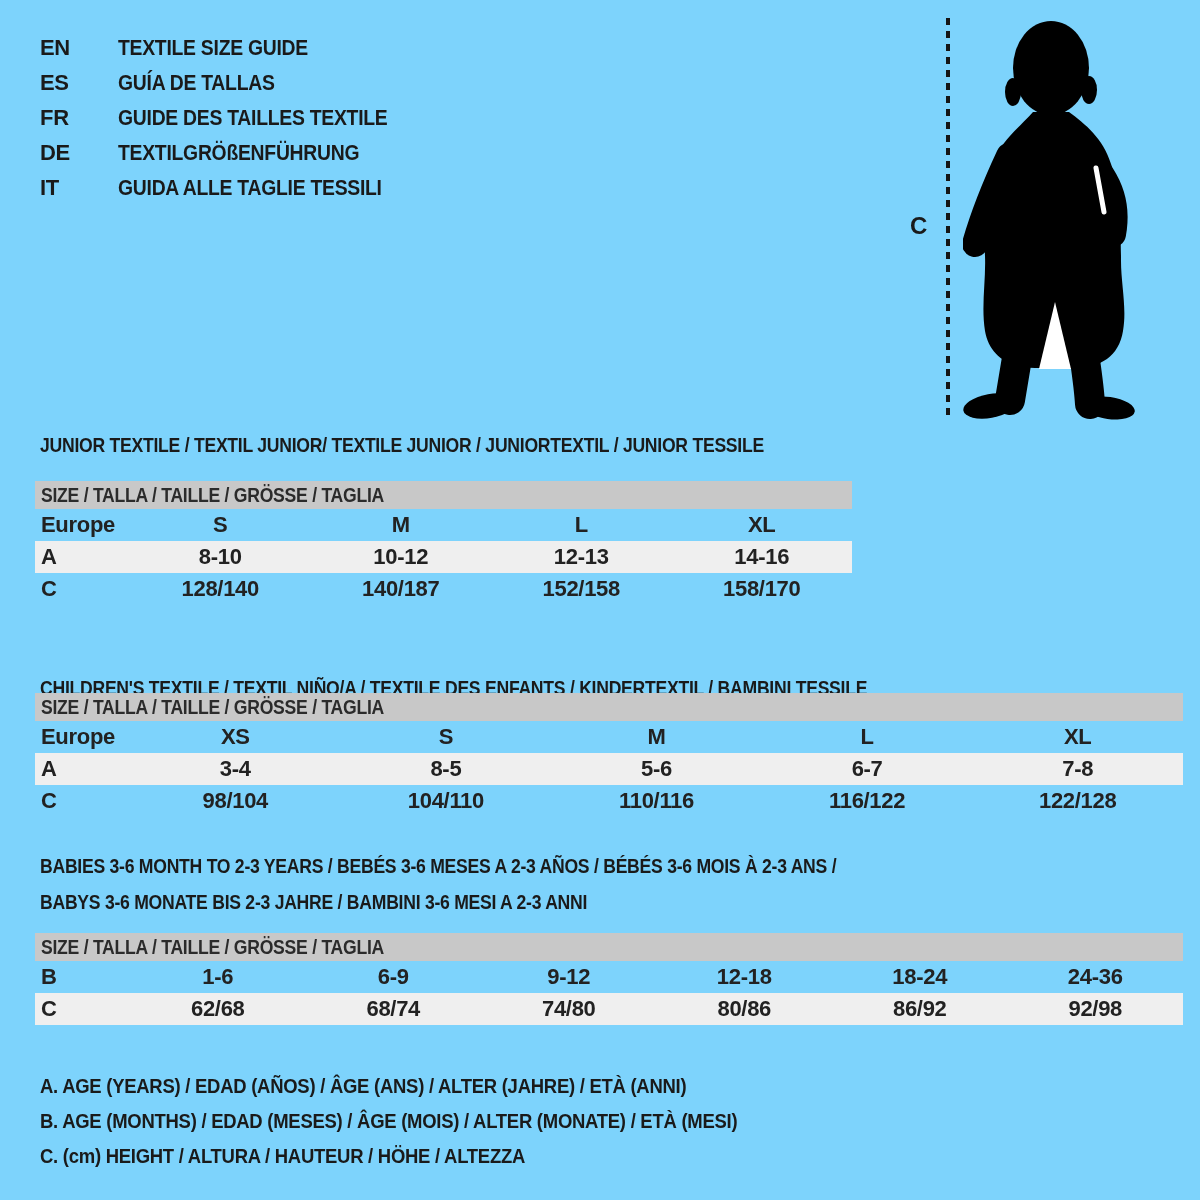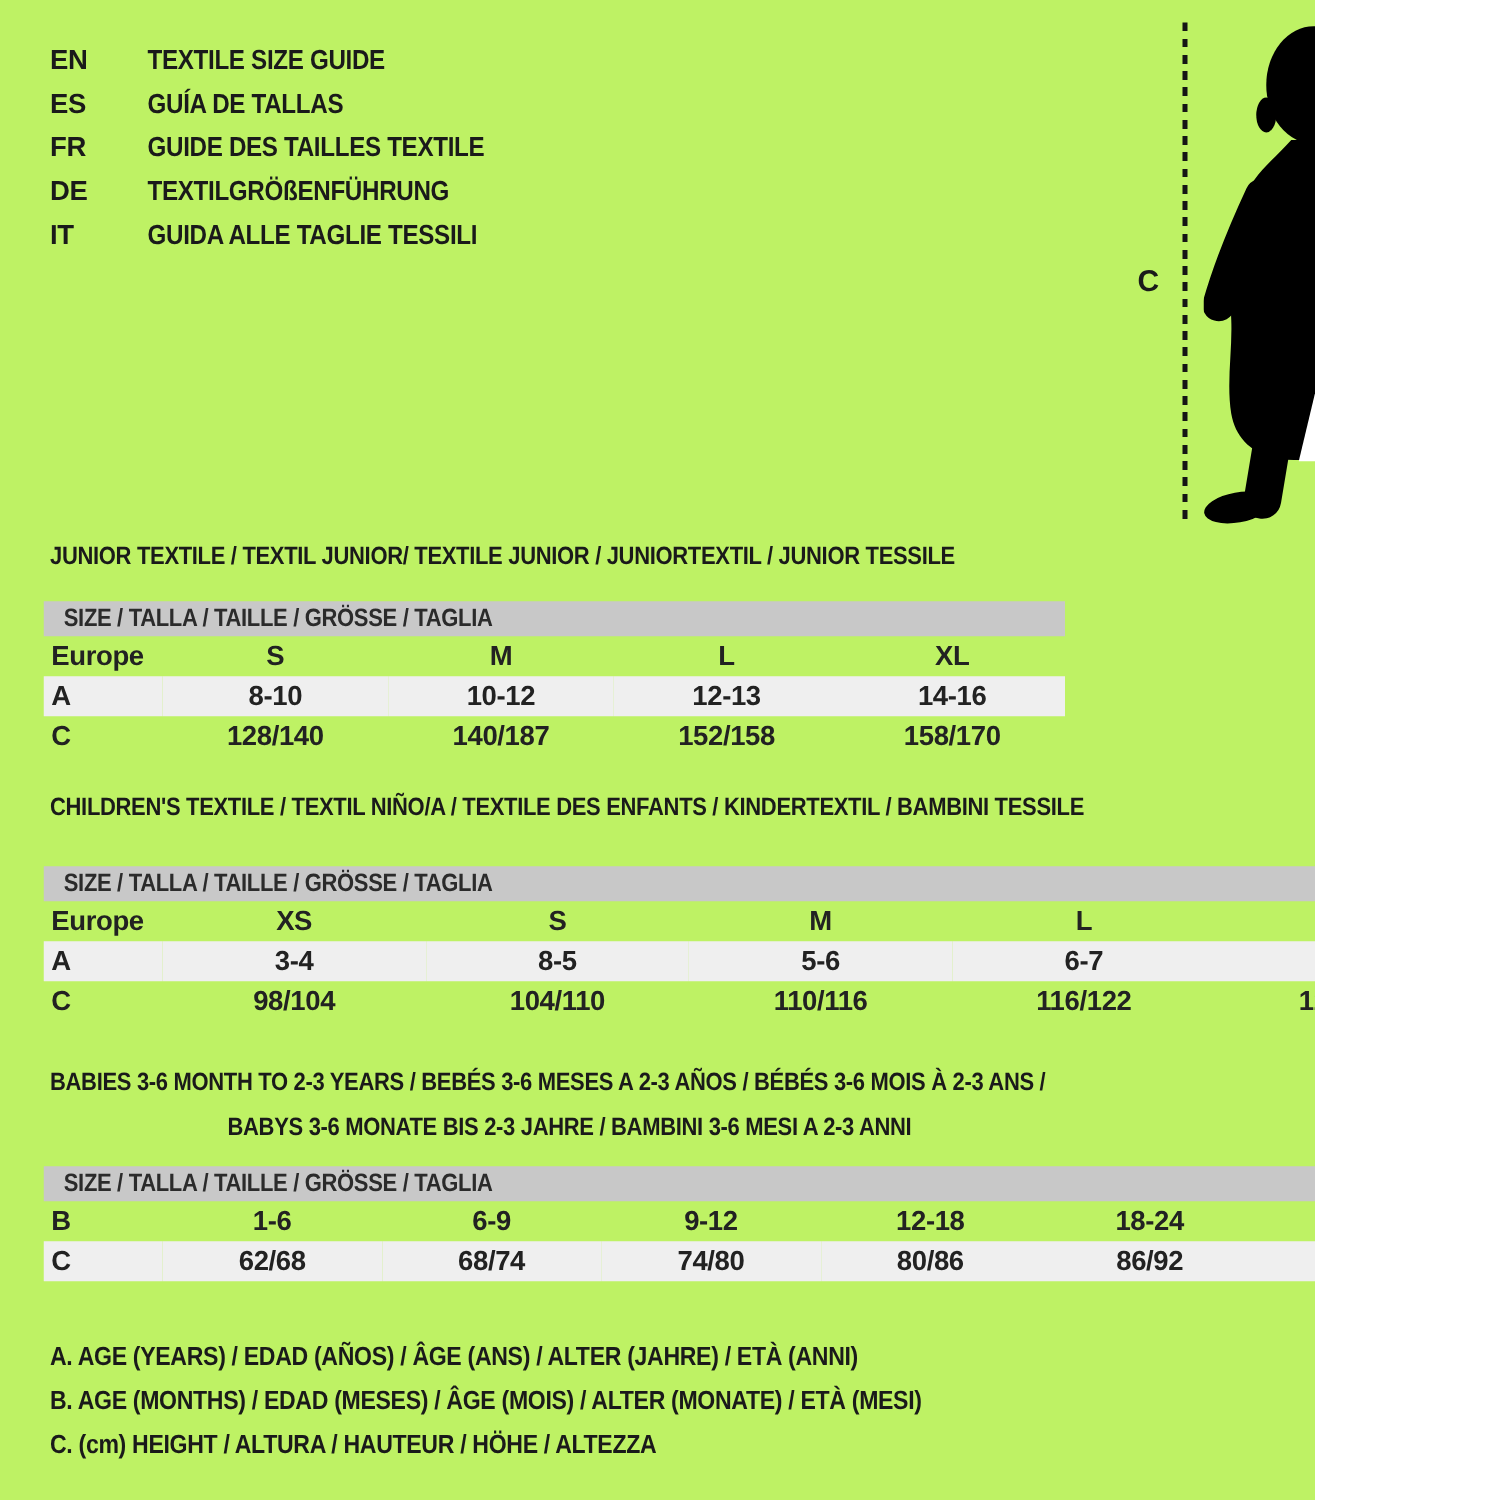--- a/index.html
+++ b/index.html
@@ -2,21 +2,21 @@
 <html><head>
 <meta charset="utf-8">
 <style>
   * { margin:0; padding:0; box-sizing:border-box; }
   html,body { background:#fff; }
   body {
     width:1200px; height:1200px;
     font-family:"Liberation Sans", sans-serif;
     color:#1a1a1a;
   }
-  .page { position:relative; width:1052px; height:1200px; background:#bef264; overflow:hidden; }
+  .page { position:relative; width:1200px; height:1200px; background:#7dd3fc; overflow:hidden; }
 
   
   .cond {
     display:inline-block;
     font-weight:bold;
     letter-spacing:-0.3px;
     transform:scaleX(0.88);
     transform-origin:0 50%;
     white-space:nowrap;
   }
@@ -30,33 +30,33 @@
   
   .measure-line {
     position:absolute; left:946px; top:18px; width:4px; height:398px;
     background:repeating-linear-gradient(to bottom, #151515 0 7px, transparent 7px 13px);
   }
   .measure-label { position:absolute; left:910px; top:212px; font-size:24px; font-weight:bold; }
   .figure-svg { position:absolute; left:963px; top:16px; }
 
   
   .sec-title { position:absolute; left:40px; font-size:20px; line-height:24px; }
-  .babies-title { position:absolute; left:40px; top:848px; font-size:20px;text-align:center; }
+  .babies-title { position:absolute; left:40px; top:848px; font-size:20px; }
   .babies-title .line { height:36px; line-height:36px; }
 
   
   .size-table {
     position:absolute; left:35px;
     border-collapse:collapse; table-layout:fixed;
   }
   .w817  { width:817px; }
   .w1148 { width:1148px; }
   .size-table th {
     background:#c8c8c8; height:28px; text-align:left;
-    padding-left:16px; font-size:20px; color:#2b2b2b; font-weight:bold;
+    padding-left:6px; font-size:20px; color:#2b2b2b; font-weight:bold;
   }
   .size-table td {
     height:32px; font-size:22px; font-weight:bold;
     text-align:center; letter-spacing:-0.3px; color:#222;
   }
   .size-table td.lbl { text-align:left; padding-left:6px; }
   .size-table tr.alt td { background:#efefef; }
   col.c-label { width:95px; }
 
   
@@ -164,21 +164,21 @@
       <tr>
         <td class="lbl">C</td>
         <td>128/140</td>
         <td>140/187</td>
         <td>152/158</td>
         <td>158/170</td>
       </tr>
     </tbody>
   </table>
 
-  <div class="sec-title" style="top:634px">
+  <div class="sec-title" style="top:676px">
     <span class="cond">CHILDREN'S TEXTILE / TEXTIL NIÑO/A / TEXTILE DES ENFANTS / KINDERTEXTIL / BAMBINI TESSILE</span>
   </div>
   <table class="size-table w1148" style="top:693px">
     <colgroup>
         <col class="c-label">
         <col>
         <col>
         <col>
         <col>
         <col>

